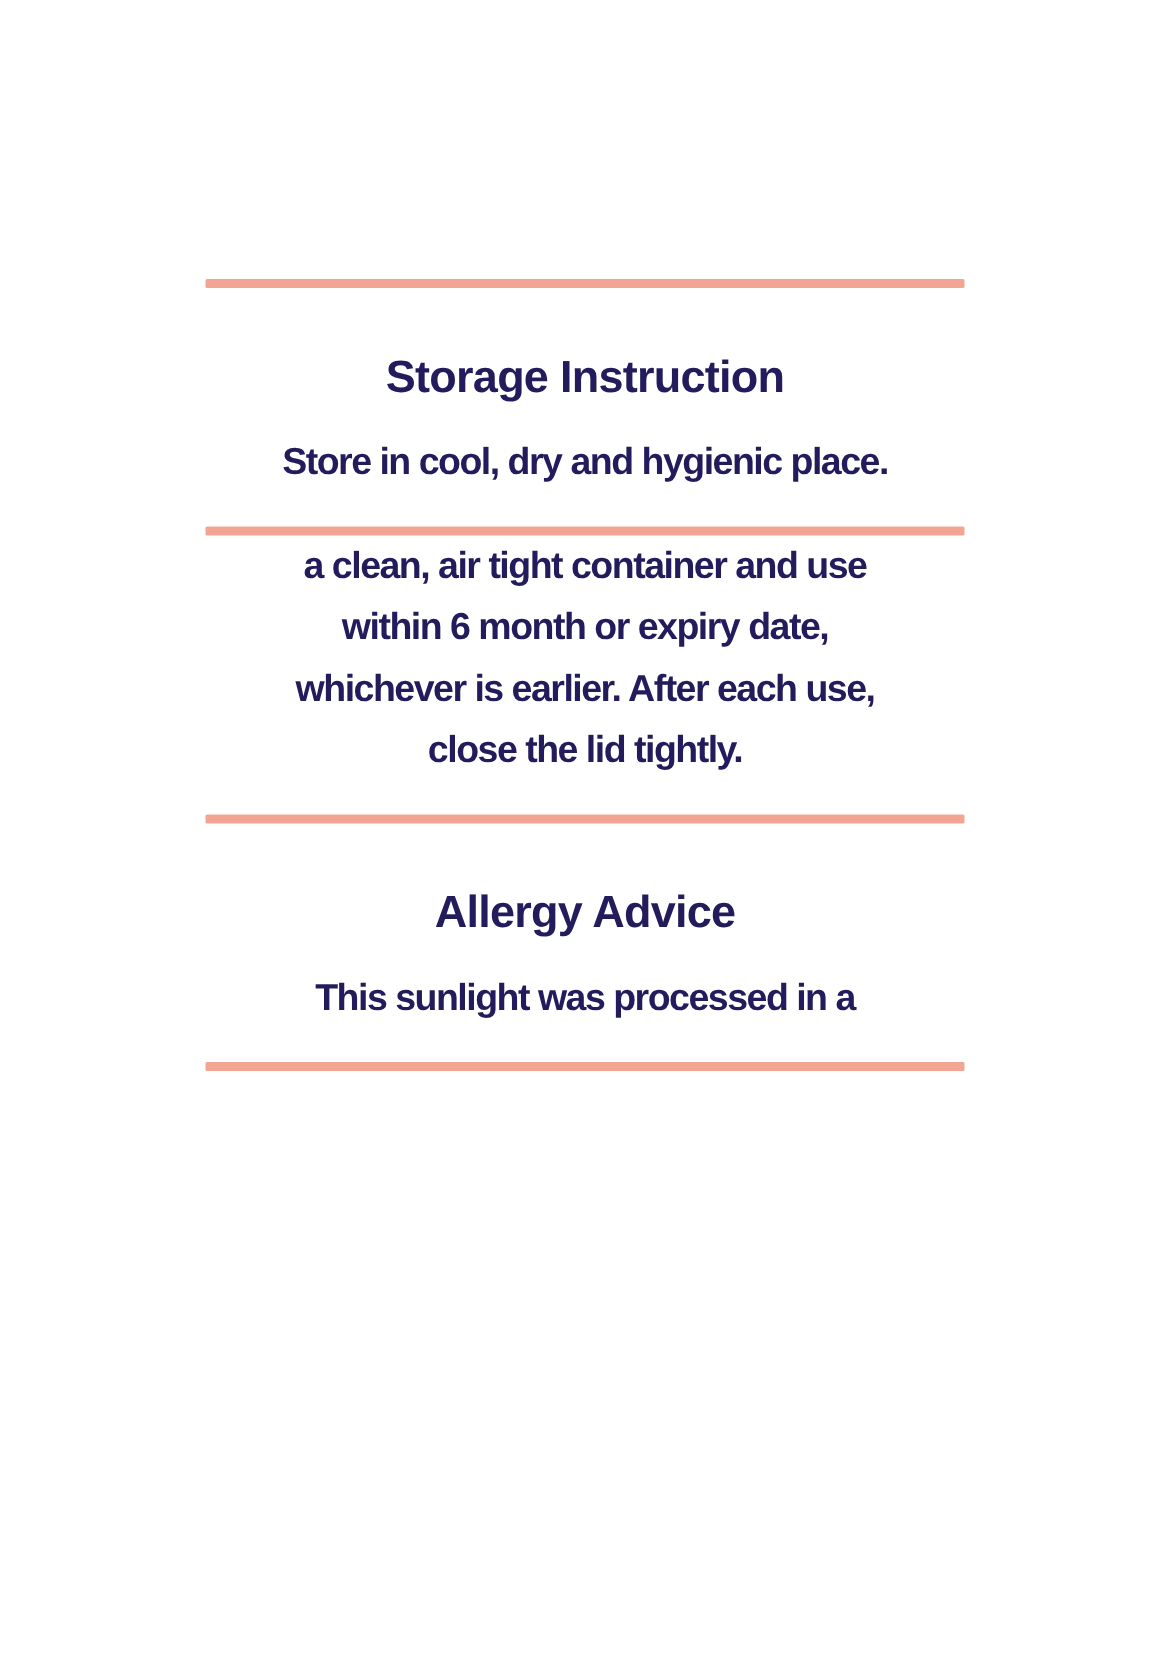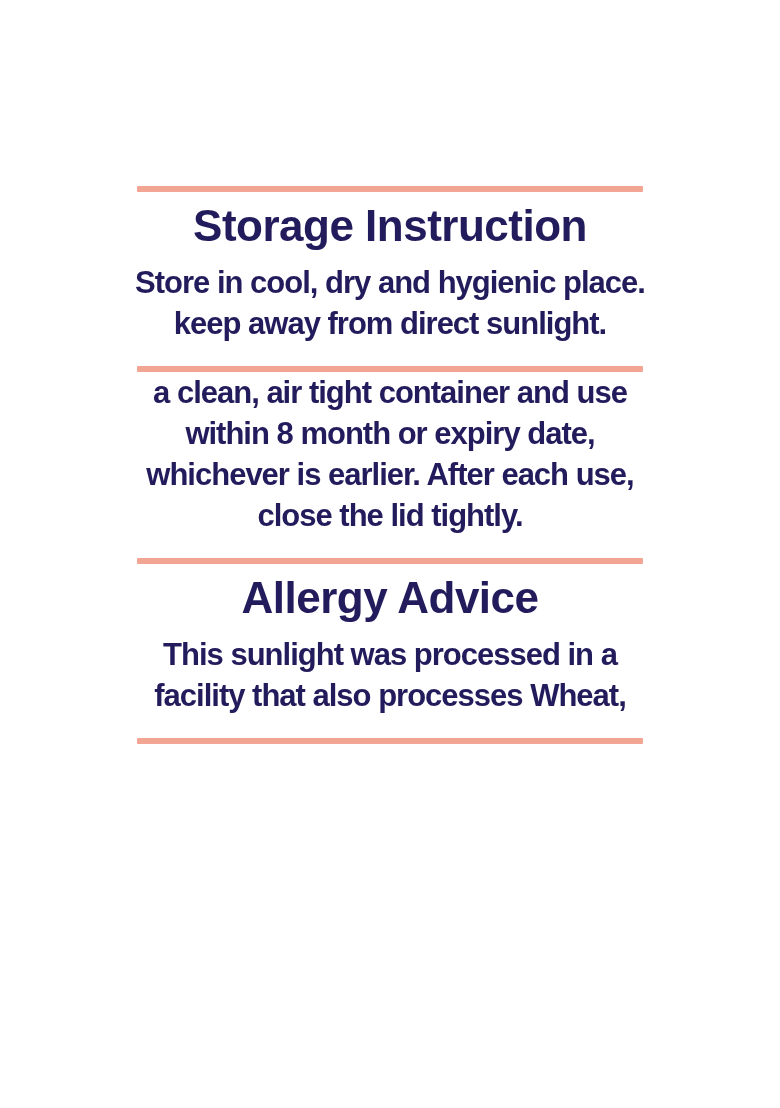--- a/index.html
+++ b/index.html
@@ -28,67 +28,65 @@
     text-align: center;
   }
   .divider {
     width: 506px;
     height: 6px;
     margin: 0 auto;
     background: var(--divider);
     border-radius: 1px;
   }
   .section-heading {
-    margin: 14px 0 16px;
-    font-size: 44px;
+    margin: 40px 0 16px;
+    font-size: 30px;
     font-weight: 700;
     line-height: 40px;
     letter-spacing: -0.5px;
     color: var(--text);
   }
   .section-body {
     margin: 0 0 22px;
     color: var(--text);
   }
   .body-line {
-    font-size: 31px;
+    font-size: 25px;
     font-weight: 700;
     line-height: 41px;
     letter-spacing: -1px;
     color: var(--text);
     white-space: nowrap;
   }
 </style>
 </head>
 <body>
 
 <div class="page">
   <div class="label">
 
     <div class="divider"></div>
 
     <h2 class="section-heading">Storage Instruction</h2>
     <div class="section-body">
       <div class="body-line">Store in cool, dry and hygienic place.</div>
-      <div class="body-line">keep away from direct sunlight.</div>
     </div>
 
     <div class="divider"></div>
 
     <div class="section-body">
       <div class="body-line">a clean, air tight container and use</div>
-      <div class="body-line">within 8 month or expiry date,</div>
+      <div class="body-line">within 6 month or expiry date,</div>
       <div class="body-line">whichever is earlier. After each use,</div>
       <div class="body-line">close the lid tightly.</div>
     </div>
 
     <div class="divider"></div>
 
     <h2 class="section-heading">Allergy Advice</h2>
     <div class="section-body">
       <div class="body-line">This sunlight was processed in a</div>
-      <div class="body-line">facility that also processes Wheat,</div>
     </div>
 
     <div class="divider"></div>
 
   </div>
 </div>
 
 </body></html>

